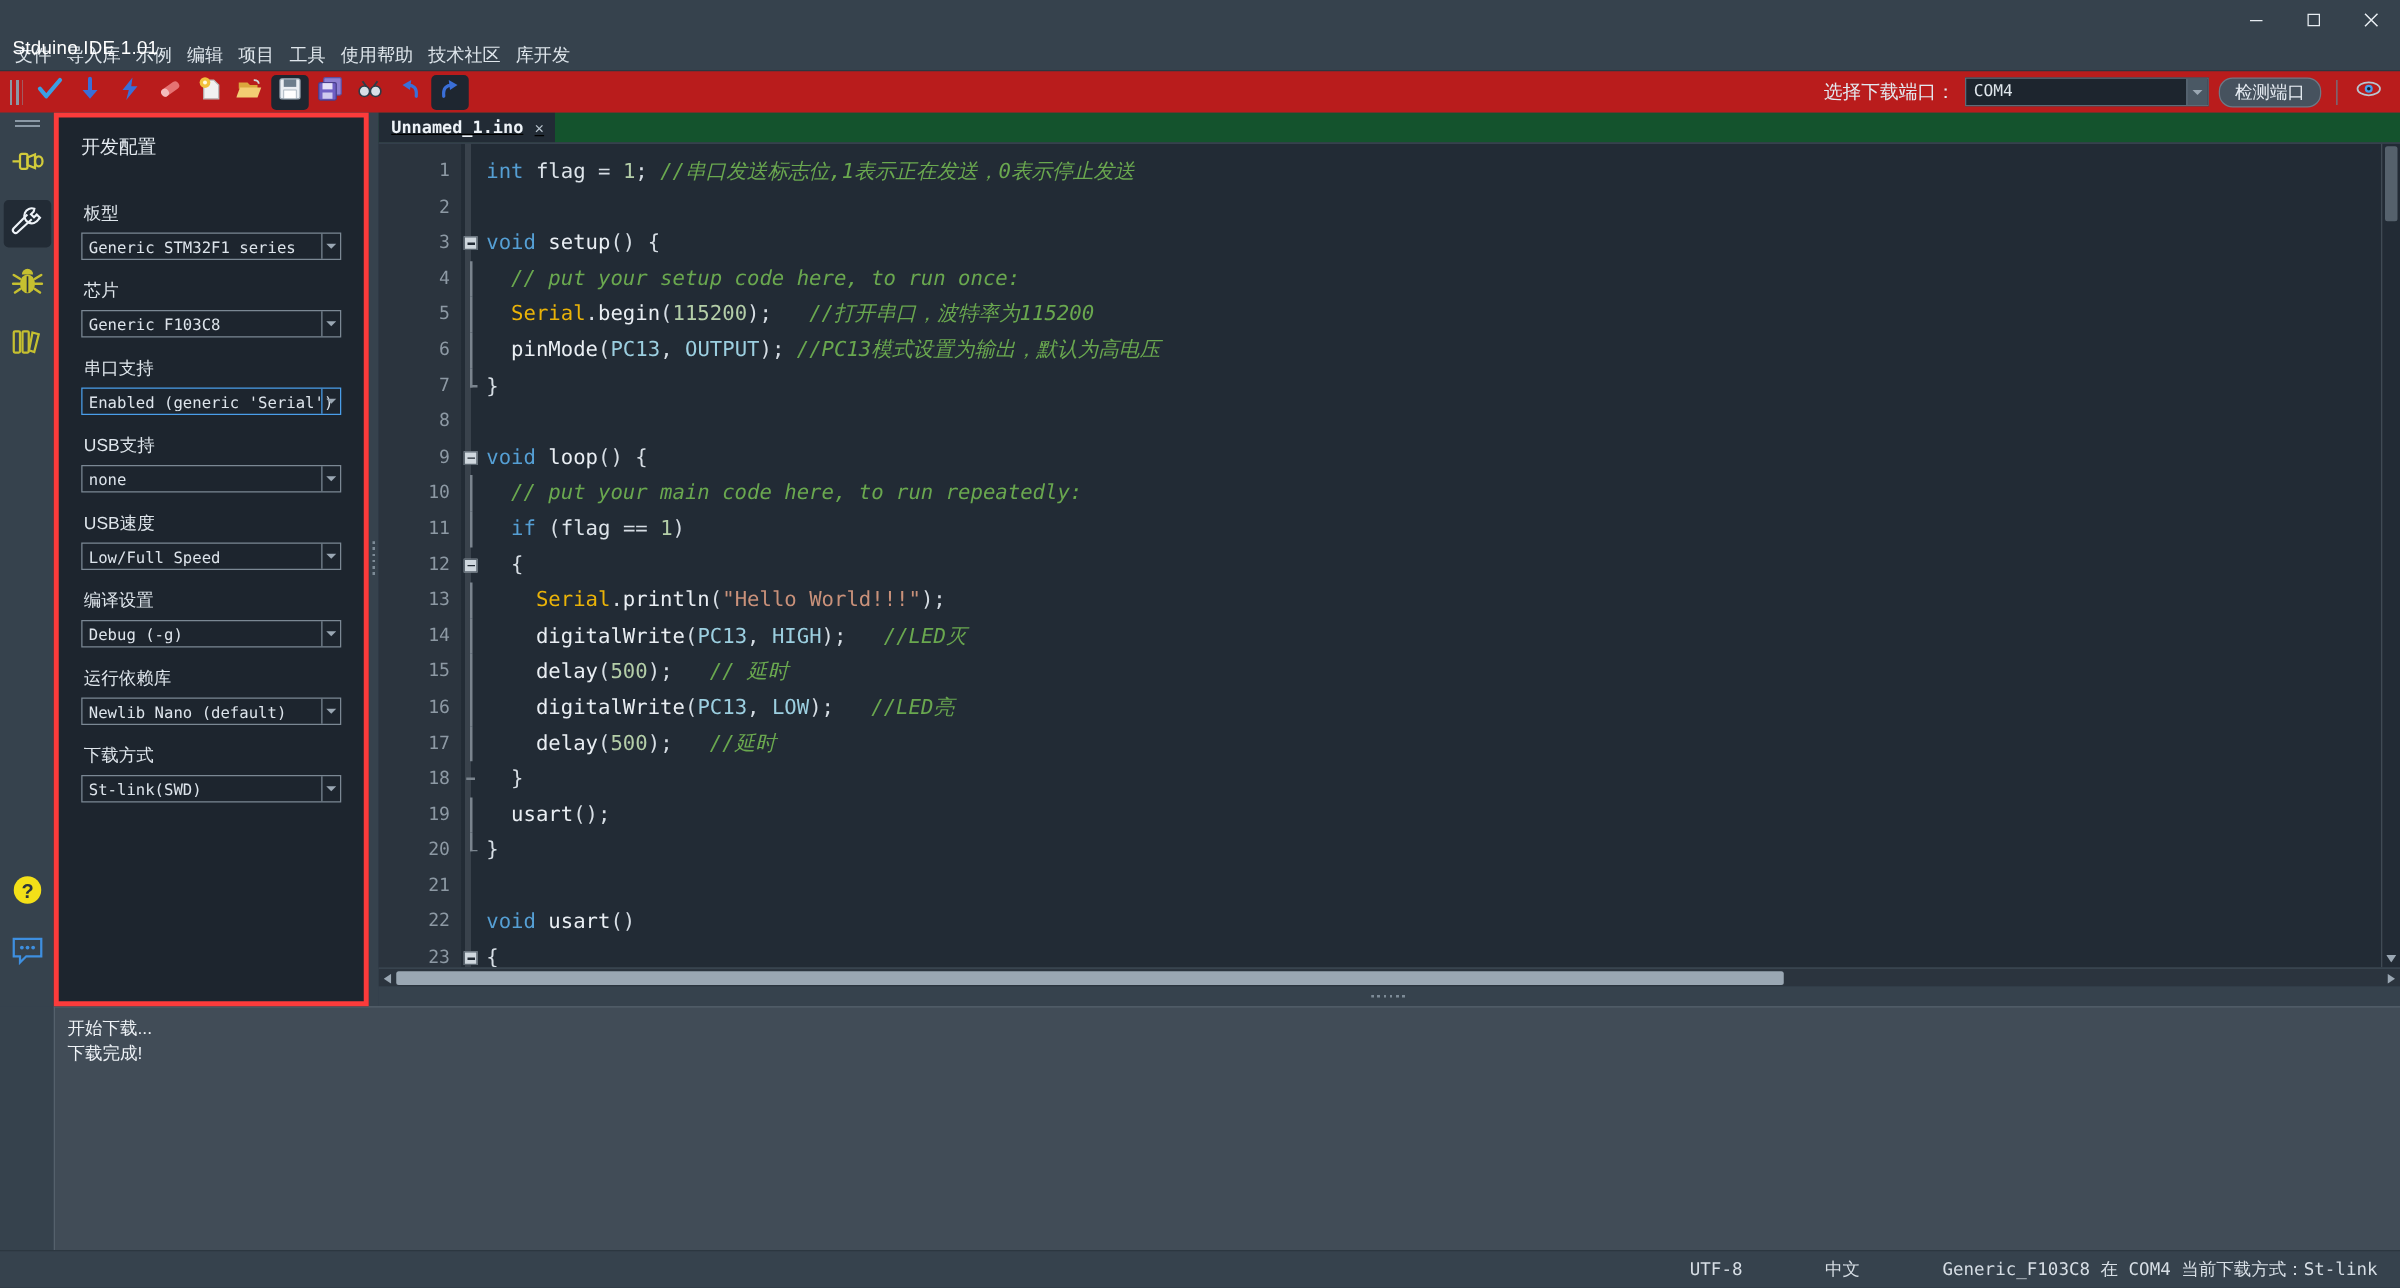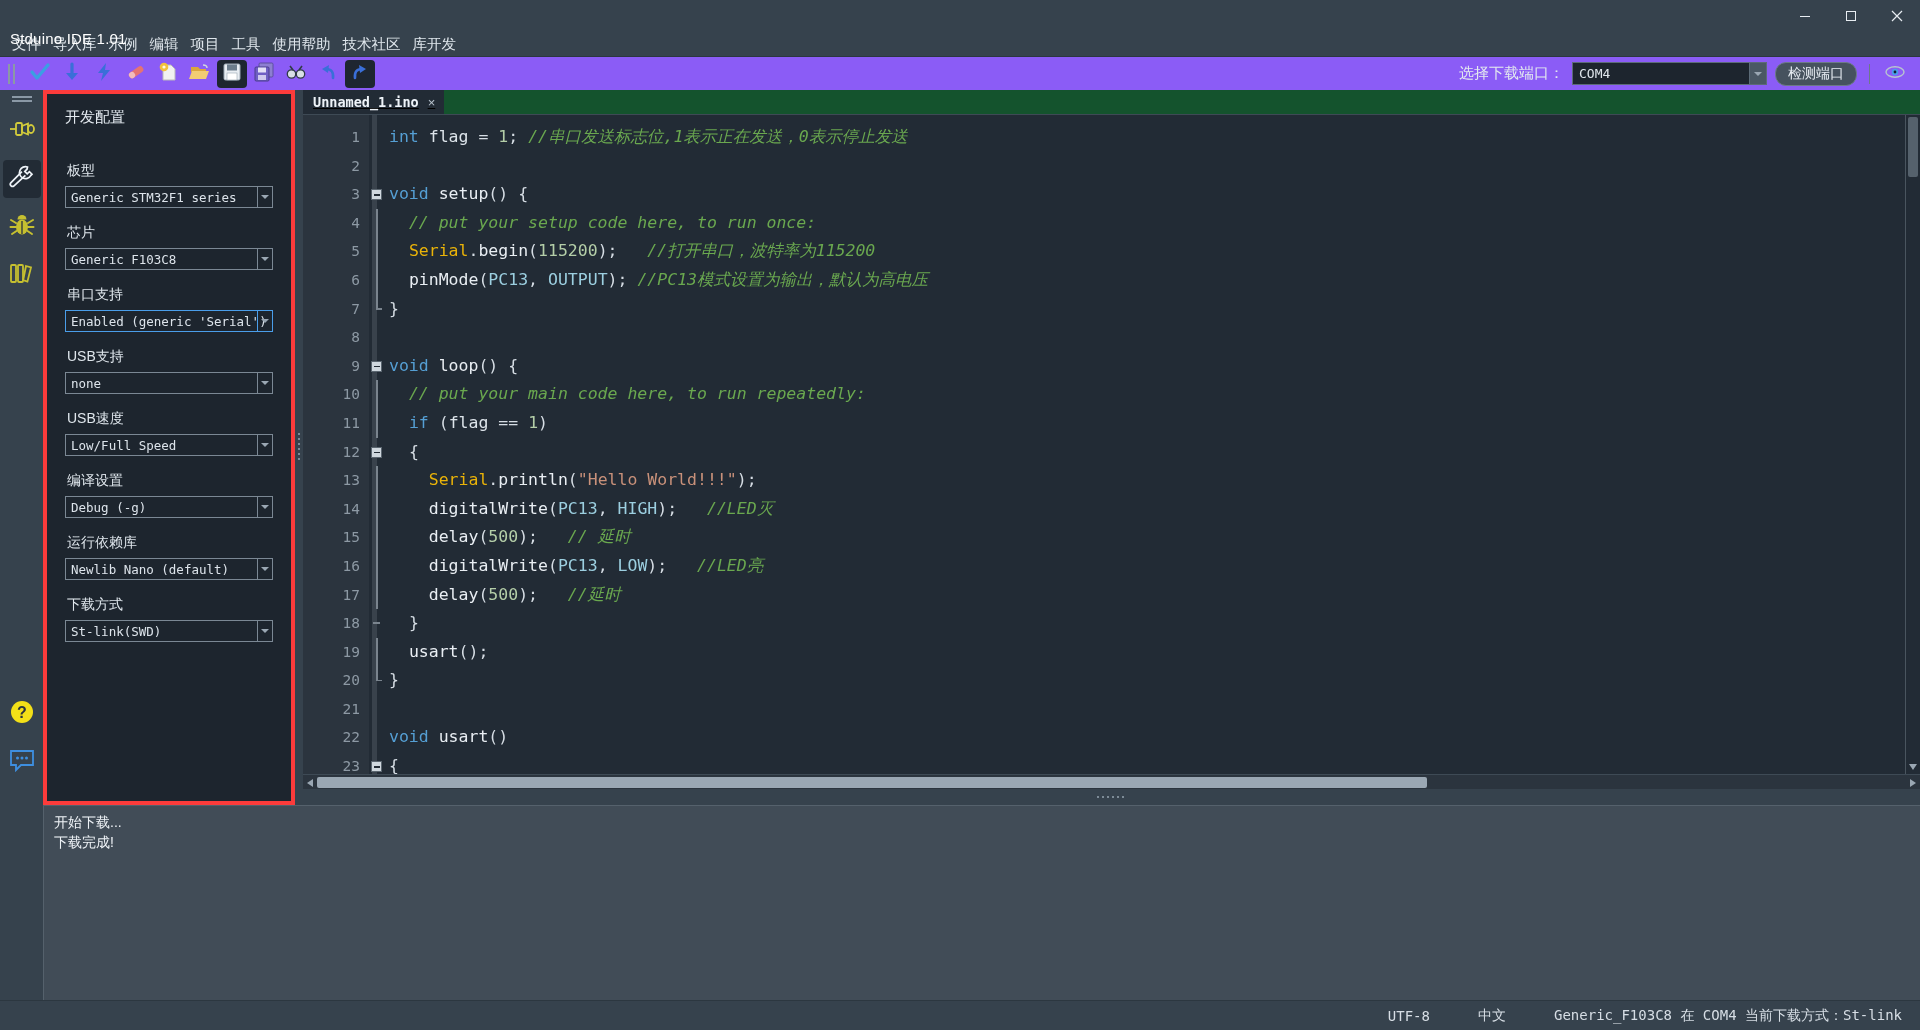--- a/index.html
+++ b/index.html
@@ -30,21 +30,21 @@
   .menubar {
     height: 24px; flex: 0 0 24px; background: #36424d; display: flex; align-items: center;
     padding-left: 6px; gap: 0px;
   }
   .menu-item {
     color: #dfe6ec; font-size: 14.5px; padding: 2px 6px; white-space: nowrap; cursor: default;
   }
 
   
   .toolbar {
-    height: 34px; flex: 0 0 34px; background: #8b5cf6; display: flex; align-items: center;
+    height: 34px; flex: 0 0 34px; background: #b91c1c; display: flex; align-items: center;
     border-top: 1px solid #2c3740; padding-left: 6px; position: relative;
   }
   .tb-grip { width: 10px; height: 20px; margin: 0 6px 0 2px;
     background: repeating-linear-gradient(to right, #8b99a6 0 2px, transparent 2px 5px); }
   .tb-btn {
     width: 30px; height: 28px; display: flex; align-items: center; justify-content: center;
     margin: 0 1px; border-radius: 4px;
   }
   .tb-btn.active { background: #1e2630; }
   .tb-right { margin-left: auto; display: flex; align-items: center; gap: 8px; padding-right: 12px; }
@@ -188,21 +188,21 @@
   .console {
     flex: 1 1 auto; background: #414c57; color: #eef2f6;
     font-size: 14px; padding: 6px 10px; line-height: 20px; overflow: hidden;
     border-top: 1px solid #55616c; border-left: 1px solid #55616c;
   }
   .console .cline { white-space: pre; }
 
   
   .statusbar {
     height: 30px; flex: 0 0 30px; background: #36424d; display: flex; align-items: center;
-    justify-content: flex-end; gap: 48px; padding-right: 18px; border-top: 1px solid #2c3740;
+    justify-content: flex-end; gap: 66px; padding-right: 18px; border-top: 1px solid #2c3740;
   }
   .statusbar .sitem { color: #d7dee5; font-size: 14px; font-family: "DejaVu Sans Mono", monospace; }
   .statusbar .sitem.cjk { font-family: "Liberation Sans", sans-serif; }
 </style>
 </head>
 <body>
 
 <div class="app">
 
   <div class="titlebar">

